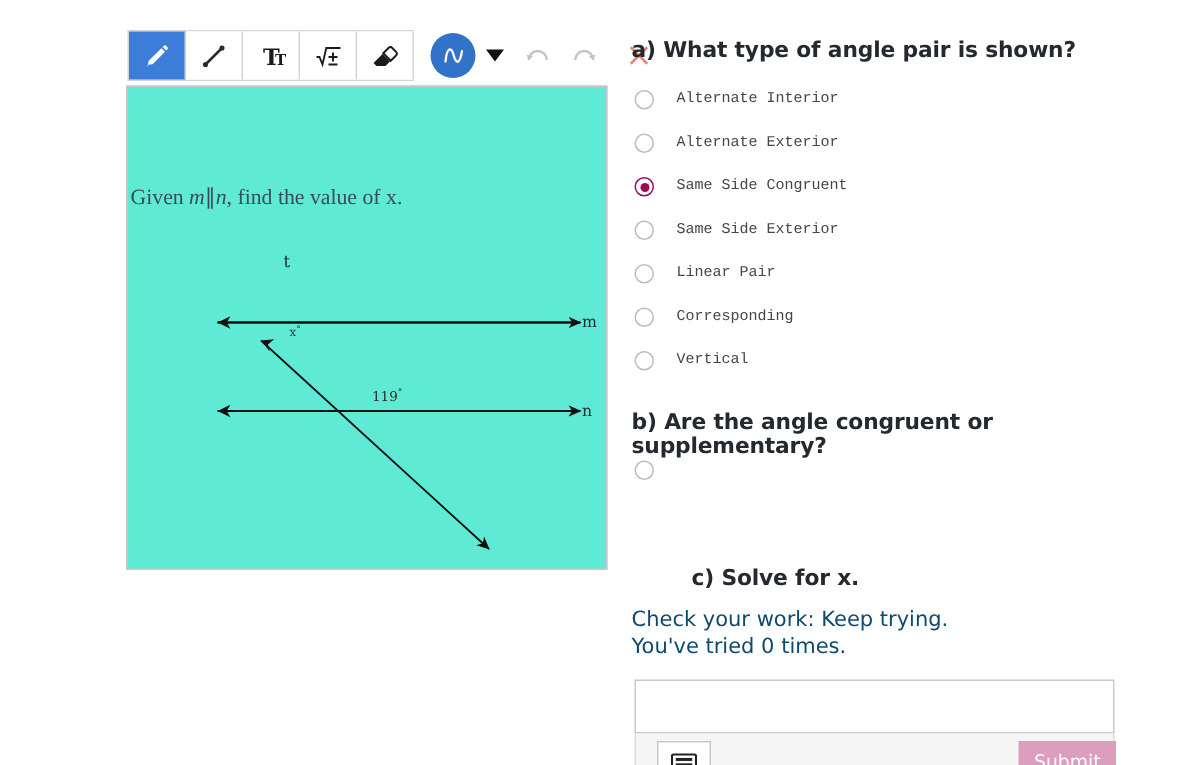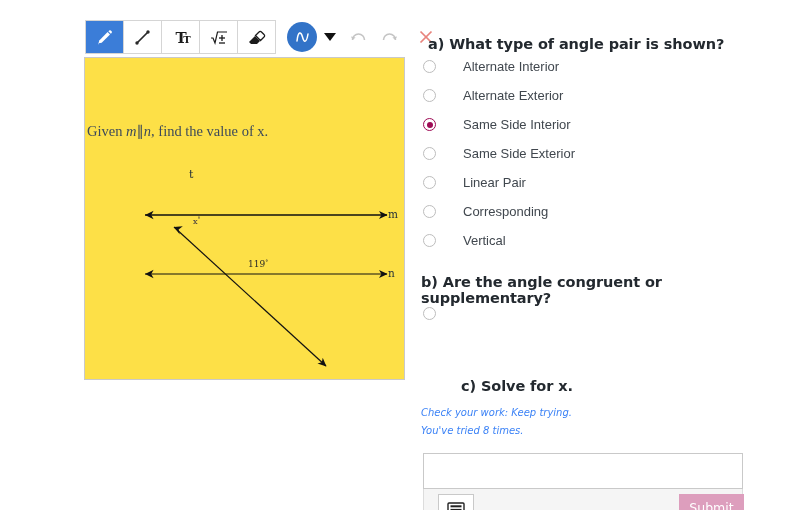--- a/index.html
+++ b/index.html
@@ -92,21 +92,21 @@
   .icon-flat.x-icon { margin-left: 20px; }
 
   
   #problem-canvas {
     position: absolute;
     left: 84px;
     top: 57px;
     width: 321px;
     height: 323px;
     border: 1px solid #c9c9c9;
-    background: #fde047;
+    background: #5eead4;
     box-sizing: border-box;
   }
 
   #canvas-prompt {
     position: absolute;
     left: 0px;
     top: 65px;
     width: 100%;
     font-family: "Liberation Serif", serif;
     font-size: 14.5px;
@@ -132,21 +132,21 @@
   }
 
   .q-head {
     font-family: "DejaVu Sans", sans-serif;
     font-weight: bold;
     font-size: 14.5px;
     color: #23292f;
     letter-spacing: -0.1px;
   }
 
-  #q-a-head { position: absolute; left: 10px; top: 26px; margin-top: 10px; }
+  #q-a-head { position: absolute; left: 3px; top: 26px; }
   #q-b-head { position: absolute; left: 3px; top: 274px; }
   #q-c-head { position: absolute; left: 3px; top: 378px; margin-left: 40px; }
 
   .opt-list { position: absolute; left: 0; width: 370px; }
   #opt-list-a { top: 52px; }
   #opt-list-b { top: 299px; }
 
   .opt-row {
     display: flex;
     align-items: center;
@@ -173,36 +173,35 @@
     position: absolute;
     left: 2.5px;
     top: 2.5px;
     width: 6px;
     height: 6px;
     border-radius: 50%;
     background: #9e0b55;
   }
 
   .opt-label {
-    margin-left: 27px;
-    font-family: Liberation Sans, sans-serif;
-    font-size: 13px;
+    margin-left: 15px;
+    font-family: Liberation Mono, monospace;
+    font-size: 10px;
     color: #40474e;
     white-space: nowrap;
   }
 
   #feedback-block {
     position: absolute;
     left: 3px;
     top: 404px;
     font-family: "DejaVu Sans", sans-serif;
-    font-size: 10px;
-    color: #3b82f6;
+    font-size: 14px;
+    color: #0c4a6e;
     line-height: 18px;
-    font-style: italic;
   }
   #feedback-line-1 { display: block; }
   #feedback-line-2 { display: block; }
 
   #answer-box {
     position: absolute;
     left: 5px;
     top: 453px;
     width: 320px;
     height: 36px;
@@ -387,21 +386,21 @@
       <div class="opt-row">
         <span class="radio"></span>
         <span class="opt-label">Alternate Interior</span>
       </div>
       <div class="opt-row">
         <span class="radio"></span>
         <span class="opt-label">Alternate Exterior</span>
       </div>
       <div class="opt-row">
         <span class="radio checked"></span>
-        <span class="opt-label">Same Side Interior</span>
+        <span class="opt-label">Same Side Congruent</span>
       </div>
       <div class="opt-row">
         <span class="radio"></span>
         <span class="opt-label">Same Side Exterior</span>
       </div>
       <div class="opt-row">
         <span class="radio"></span>
         <span class="opt-label">Linear Pair</span>
       </div>
       <div class="opt-row">
@@ -419,21 +418,21 @@
     <div class="opt-list" id="opt-list-b">
       <div class="opt-row">
         <span class="radio"></span>
       </div>
     </div>
 
     <div class="q-head" id="q-c-head">c) Solve for x.</div>
 
     <div id="feedback-block">
       <span id="feedback-line-1">Check your work: Keep trying.</span>
-      <span id="feedback-line-2">You've tried 8 times.</span>
+      <span id="feedback-line-2">You've tried 0 times.</span>
     </div>
 
     <input id="answer-box" type="text" placeholder="" style="">
 
     <div id="answer-bar">
       <div id="keypad-button">
         <svg width="18" height="12" viewBox="0 0 18 12">
           <rect x="1" y="1" width="16" height="10" rx="1" fill="#ffffff" stroke="#222" stroke-width="1.4"></rect>
           <rect x="3.5" y="3.3" width="11" height="2" fill="#222"></rect>
           <rect x="3.5" y="6.9" width="11" height="2" fill="#222"></rect>

